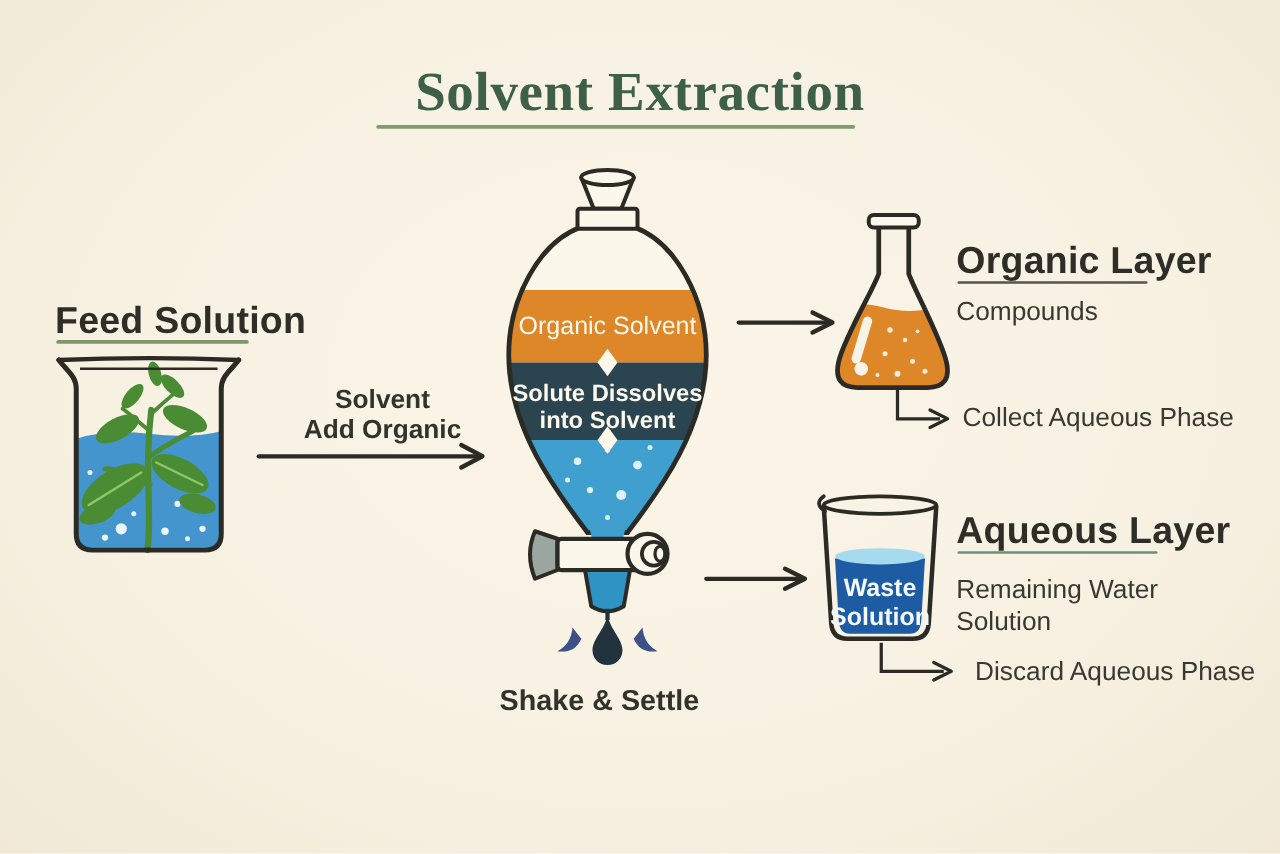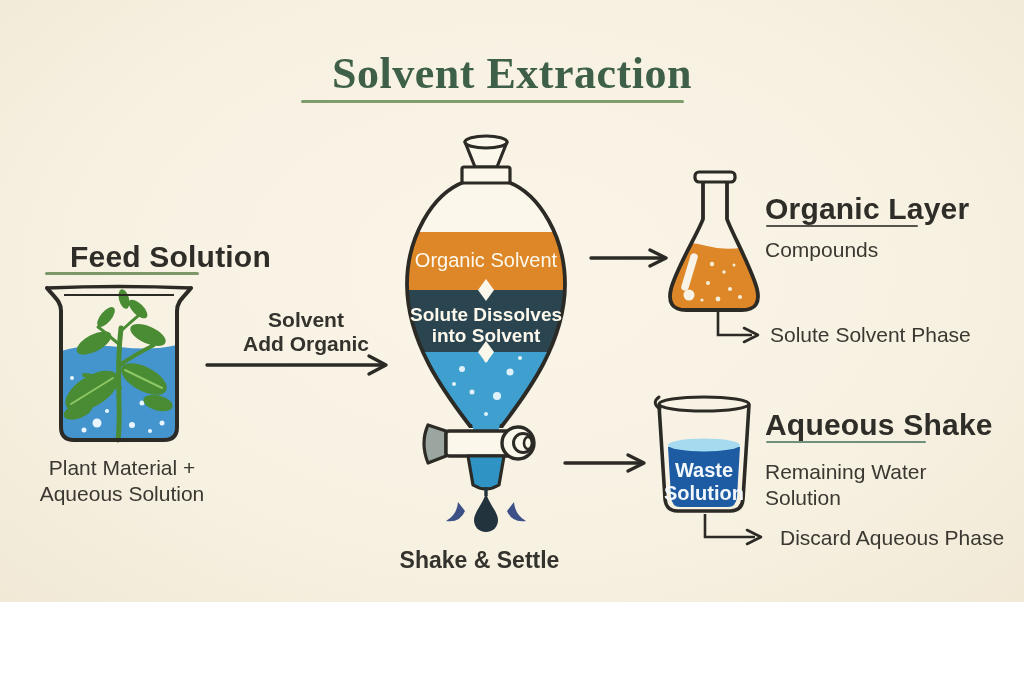--- a/index.html
+++ b/index.html
@@ -1,18 +1,18 @@
 <!DOCTYPE html>
 <html><head>
 <meta charset="utf-8">
 <style>
   html,body{margin:0;padding:0;}
   body{font-family:"Liberation Sans", sans-serif;}
   .stage{
-    position:relative;width:1024px;height:602px;overflow:hidden;
+    position:relative;width:1024px;height:683px;overflow:hidden;
     background:radial-gradient(ellipse at 50% 45%, #faf5e8 0%, #f7f1e2 60%, #f1e9d6 100%);
     color:#2e2d28;
   }
   .abs{position:absolute;}
   .title{
     left:0;right:0;top:48px;text-align:center;
     font-family:"Liberation Serif", serif;font-weight:bold;
     font-size:44px;color:#3f6048;letter-spacing:.5px;
   }
   .title-underline{left:301px;top:100px;width:383px;height:3px;background:#7f9c6b;border-radius:2px;}
@@ -25,21 +25,21 @@
   .fig-caption{font-weight:bold;font-size:23px;color:#33322c;text-align:center;}
 </style>
 </head>
 <body>
 
 <div class="stage">
 
   <div class="abs title">Solvent Extraction</div>
   <div class="abs title-underline"></div>
 
-  <div class="abs heading" style="left:44px;top:240px;margin-left:26px;">Feed Solution</div>
+  <div class="abs heading" style="left:44px;top:240px;">Feed Solution</div>
   <div class="abs rule" style="left:45px;top:272px;width:154px;background:#7d9769;"></div>
 
   <svg class="abs" style="left:42px;top:283px;" width="155" height="168" viewBox="0 0 155 168">
 
     <path d="M19,68 Q45,60 77,64 Q110,68 135,62 L135,144 Q135,155 123,155 L31,155 Q19,155 19,144 Z" fill="#4494ce"></path>
 
     <g fill="#e9f6fd">
       <circle cx="35" cy="120" r="3"></circle>
         <circle cx="55" cy="140" r="4.5"></circle>
         <circle cx="90" cy="142" r="3"></circle>
@@ -76,24 +76,20 @@
       </g>
     </g>
 
     <g stroke="#2b2a25" fill="none">
       <path d="M5,5 C12,14 19,18 19,28 L19,144 Q19,157 32,157 L122,157 Q135,157 135,144 L135,28 C135,18 142,14 149,5" stroke-width="4" stroke-linecap="round"></path>
       <path d="M5,5 Q77,2 149,5" stroke-width="3.5" stroke-linecap="round"></path>
       <path d="M22,12 L132,12" stroke-width="2"></path>
     </g>
   </svg>
 
-  <div class="abs body-text caption-center" style="left:12px;top:455px;width:220px;">
-    <div>Plant Material +</div>
-    <div>Aqueous Solution</div>
-  </div>
 
   <div class="abs bold-label" style="left:211px;top:308px;width:190px;">
     <div>Solvent</div>
     <div>Add Organic</div>
   </div>
   <svg class="abs" style="left:204px;top:352px;" width="192" height="26" viewBox="0 0 192 26">
     <path d="M3,13 H178" stroke="#2b2a25" stroke-width="3.4" stroke-linecap="round" fill="none"></path>
     <path d="M165,4 L182,13 L165,22" stroke="#2b2a25" stroke-width="3.4" stroke-linecap="round" stroke-linejoin="round" fill="none"></path>
   </svg>
 
@@ -193,40 +189,40 @@
   <div class="abs heading" style="left:765px;top:192px;">Organic Layer</div>
   <div class="abs rule" style="left:766px;top:225px;width:152px;height:2px;background:#55544d;"></div>
   <div class="abs body-text" style="left:765px;top:237px;width:200px;">
     <div>Compounds</div>
   </div>
 
   <svg class="abs" style="left:708px;top:312px;" width="62" height="34" viewBox="0 0 62 34">
     <path d="M10,0 V23 H44" stroke="#2b2a25" stroke-width="2.6" fill="none"></path>
     <path d="M36,16 L50,23 L36,30" stroke="#2b2a25" stroke-width="2.6" stroke-linecap="round" stroke-linejoin="round" fill="none"></path>
   </svg>
-  <div class="abs body-text" style="left:770px;top:322px;">Solute Solvent Phase</div>
+  <div class="abs body-text" style="left:770px;top:322px;">Collect Aqueous Phase</div>
 
   <svg class="abs" style="left:562px;top:451px;" width="92" height="24" viewBox="0 0 92 24">
     <path d="M3,12 H78" stroke="#2b2a25" stroke-width="3.4" stroke-linecap="round" fill="none"></path>
     <path d="M66,4 L82,12 L66,20" stroke="#2b2a25" stroke-width="3.4" stroke-linecap="round" stroke-linejoin="round" fill="none"></path>
   </svg>
 
   <svg class="abs" style="left:649px;top:393px;" width="110" height="128" viewBox="0 0 110 128">
     <path d="M19,54 L22,104 Q23,114 31,114 L79,114 Q87,114 88,104 L91,54 Q55,46 19,54 Z" fill="#1d5ca3"></path>
     <ellipse cx="55" cy="52" rx="36" ry="6.5" fill="#a6daef"></ellipse>
     <g fill="none" stroke="#2b2a25">
       <ellipse cx="55" cy="11" rx="45" ry="7" stroke-width="3"></ellipse>
       <path d="M10,4 Q2,10 11,16" stroke-width="3" stroke-linecap="round"></path>
       <path d="M10,12 L16,106 Q17,118 29,118 L81,118 Q93,118 94,106 L100,12" stroke-width="3.6" stroke-linecap="round"></path>
     </g>
     <text x="55" y="84" text-anchor="middle" font-size="20" font-weight="bold" fill="#f3f8fc">Waste</text>
     <text x="55" y="107" text-anchor="middle" font-size="20" font-weight="bold" fill="#f3f8fc">Solution</text>
   </svg>
 
-  <div class="abs heading" style="left:765px;top:408px;">Aqueous Shake</div>
+  <div class="abs heading" style="left:765px;top:408px;">Aqueous Layer</div>
   <div class="abs rule" style="left:766px;top:441px;width:160px;height:2px;background:#6f8f7d;"></div>
   <div class="abs body-text" style="left:765px;top:459px;width:240px;">Remaining Water Solution</div>
 
   <svg class="abs" style="left:695px;top:514px;" width="80" height="34" viewBox="0 0 80 34">
     <path d="M10,0 V23 H60" stroke="#2b2a25" stroke-width="2.6" fill="none"></path>
     <path d="M52,16 L66,23 L52,30" stroke="#2b2a25" stroke-width="2.6" stroke-linecap="round" stroke-linejoin="round" fill="none"></path>
   </svg>
   <div class="abs body-text" style="left:780px;top:525px;">Discard Aqueous Phase</div>
 
 </div>

